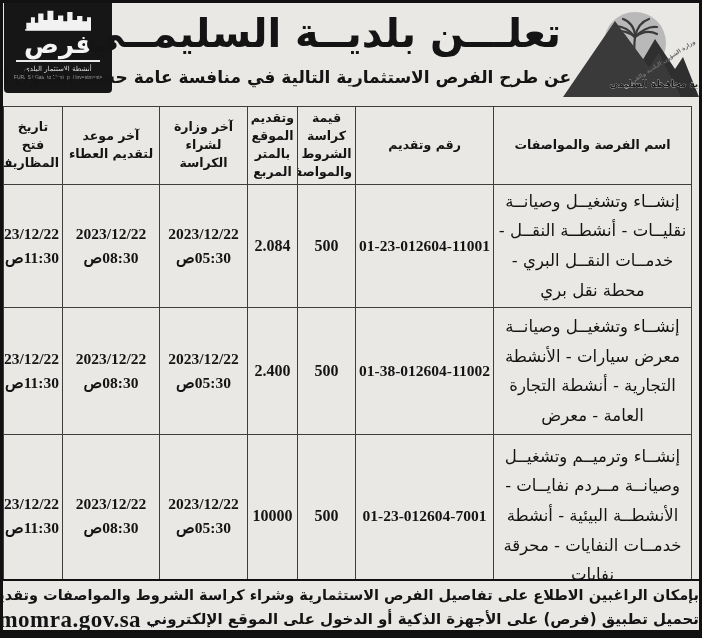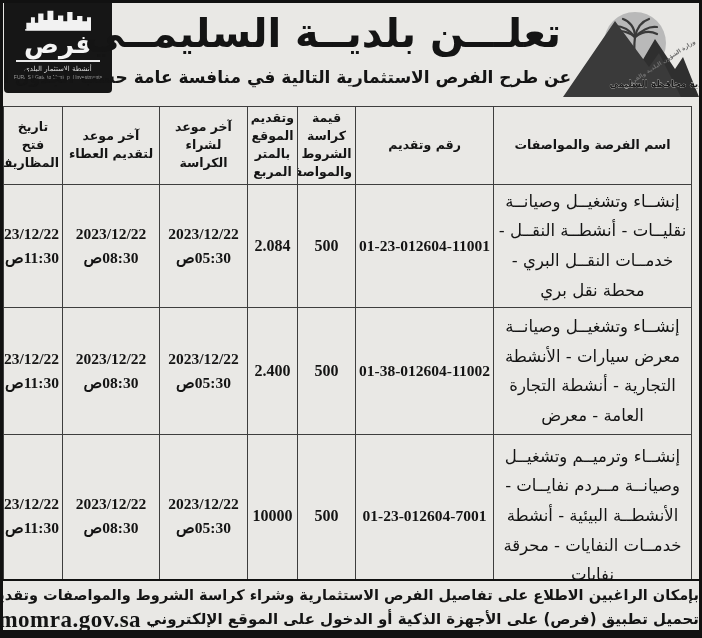--- a/index.html
+++ b/index.html
@@ -123,21 +123,21 @@
         <col style="width:88px">
         <col style="width:97px">
         <col style="width:59px">
     </colgroup>
     <tbody>
         <tr style="height:58px">
       <th>اسم الفرصة والمواصفات</th>
       <th>رقم وتقديم</th>
       <th>قيمة كراسة الشروط والمواصفات</th>
       <th>وتقديم الموقع بالمتر المربع</th>
-      <th>آخر موعد لشراء الكراسة</th>
+      <th>آخر وزارة لشراء الكراسة</th>
       <th>آخر موعد لتقديم العطاء</th>
       <th>تاريخ فتح المظاريف</th>
     </tr>
 
     <tr style="height:122px">
       <td class="name-cell">إنشــاء وتشغيــل وصيانــة نقليــات - أنشطــة النقــل - خدمــات النقــل البري - محطة نقل بري</td>
       <td class="numopp-cell"><span class="ltr">01-23-012604-11001</span></td>
       <td class="val-cell">500</td>
       <td class="val-cell">2.084</td>
       <td class="date-cell">

